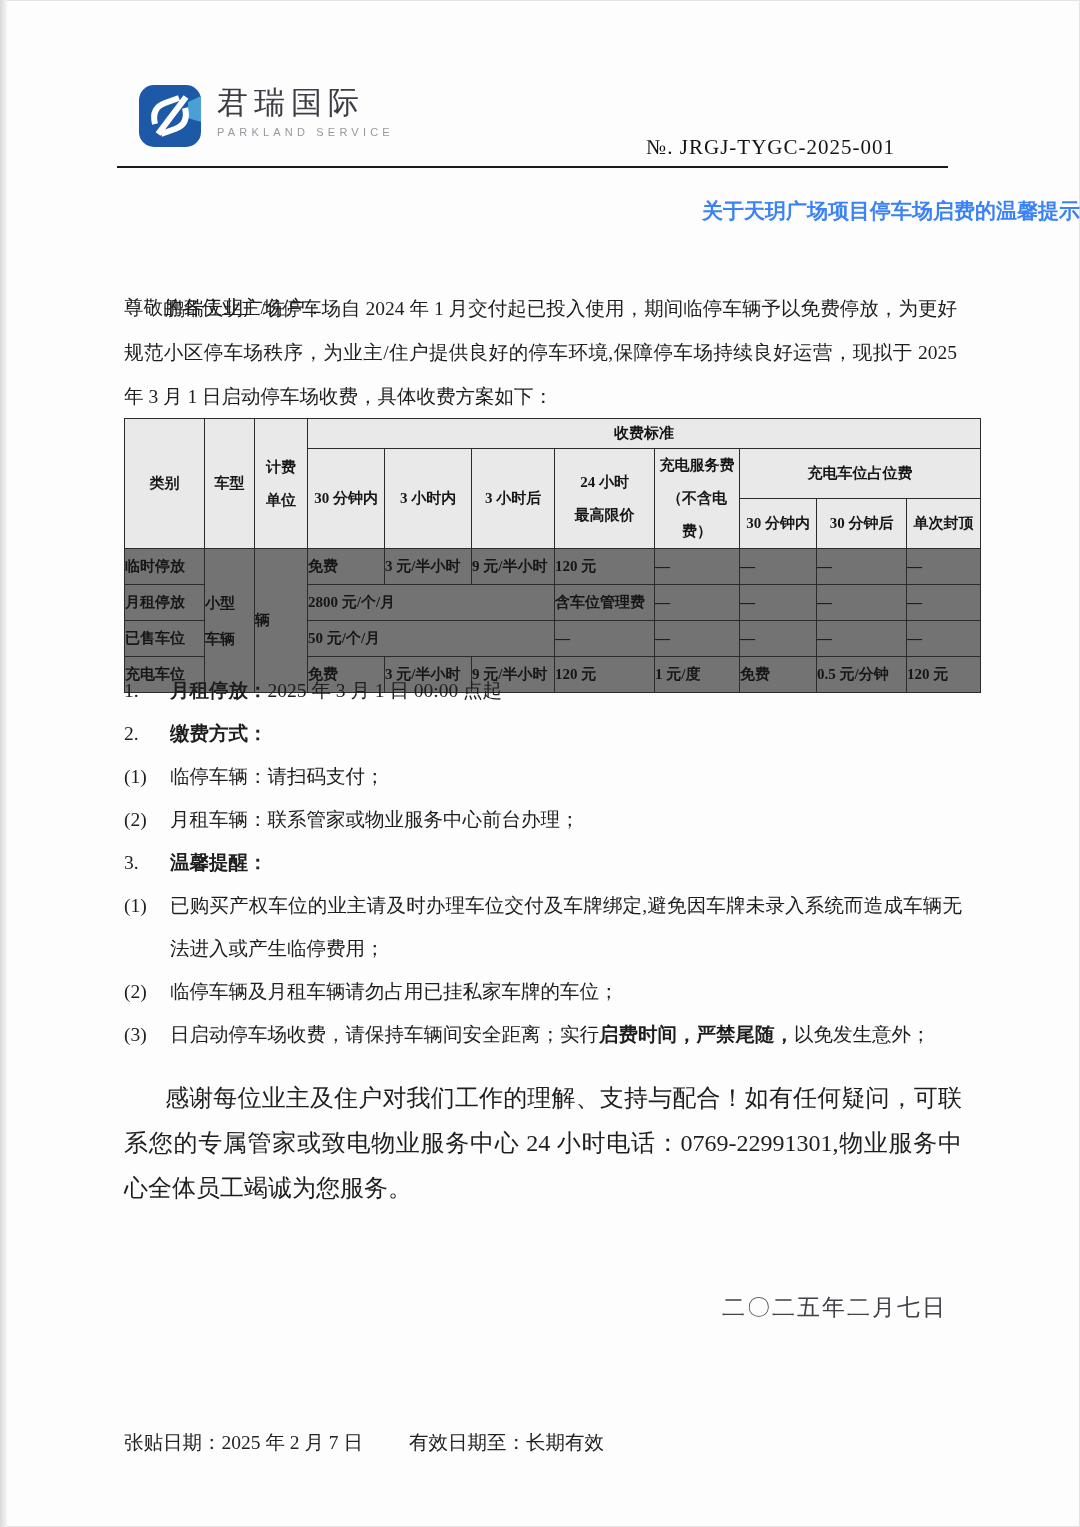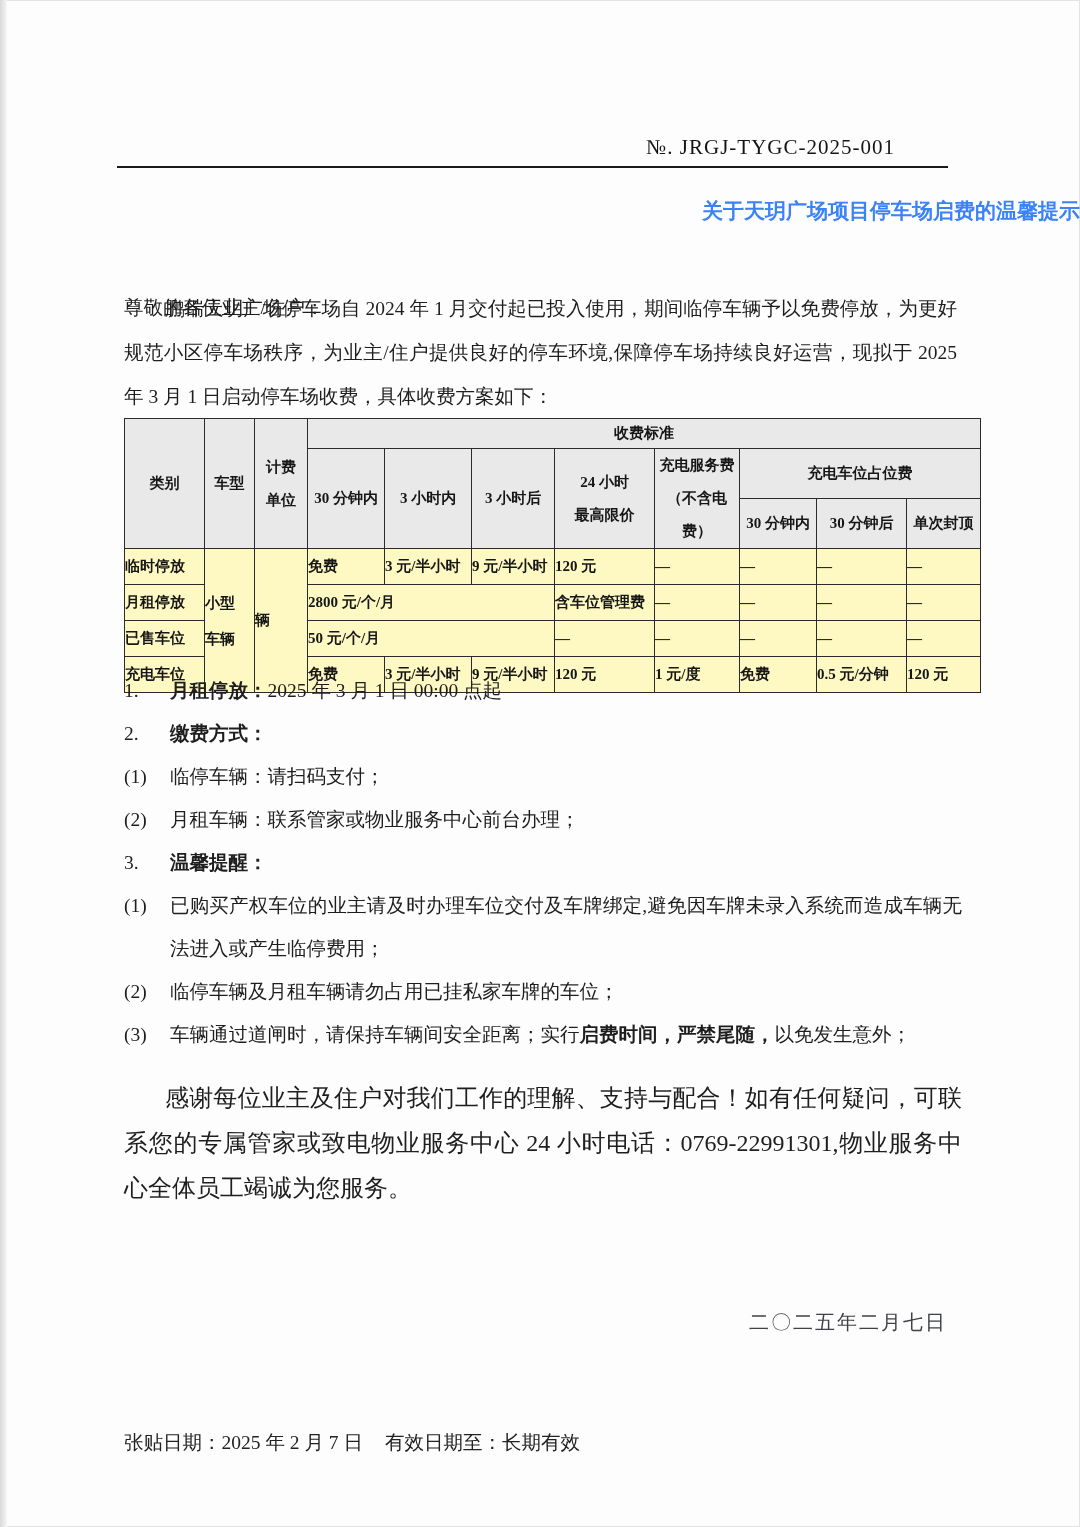--- a/index.html
+++ b/index.html
@@ -45,54 +45,71 @@
   .fee-table {
     position:absolute; left:124px; top:418px; width:856px;
     border-collapse:collapse; table-layout:fixed;
     font-size:15px; color:#161616;
   }
   .fee-table th, .fee-table td {
     border:1.5px solid #2b2b2b; vertical-align:middle;
     padding:0; overflow:hidden;
   }
   .fee-table th { background:#e9e9e9; font-weight:bold; }
-  .fee-table td { font-weight:bold; background:#fef9c3; }
+  .fee-table td { font-weight:bold; background:#737373; }
   .two-line span { display:block; line-height:33px; }
   .veh-cell span { display:block; line-height:36px; }
 
   
   .notices { position:absolute; left:124px; top:669px; width:838px; font-size:19.5px; }
   .nline { display:flex; line-height:43px; }
   .nmark { width:46px; flex:none; }
   .ntext { flex:1; text-align:justify; }
   .nbold { font-weight:bold; }
 
   .closing {
     position:absolute; left:124px; top:1076px; width:838px;
     font-size:24px; line-height:45px; text-align:justify; text-indent:41px;
   }
 
   .signature {
     position:absolute; right:133px; top:1292px;
     text-align:center; color:#3f4147;
   }
   .sig-org { font-size:21px; letter-spacing:2px; line-height:30px; }
-  .sig-date { font-size:20px; letter-spacing:2px; margin-top:17px; }
+  .sig-date { font-size:23px; letter-spacing:2px; }
 
   .footer {
     position:absolute; left:124px; top:1429px;
-    font-size:19.5px; display:flex; gap:22px; color:#222;
+    font-size:19.5px; display:flex; gap:46px; color:#222;
   }
 </style>
 </head>
 <body>
 
 <div class="page">
   <div class="scan-edge"></div>
 
+  <div class="logo">
+    <span class="logo-icon">
+      <svg viewBox="0 0 64 64" width="64" height="64">
+        <rect x="1" y="1" width="62" height="62" rx="15" fill="#1d59a6"></rect>
+        <path d="M50 18 L63 12 V38 L50 34 Z" fill="#4aa0d4"></path>
+        <g stroke="#ffffff" stroke-width="6" fill="none" stroke-linecap="butt">
+          <path d="M20 50 L48 13"></path>
+          <path d="M17 40 Q13 24 27 19 L41 14"></path>
+          <path d="M47 24 Q51 40 37 45 L23 50"></path>
+        </g>
+      </svg>
+    </span>
+    <span class="logo-text">
+      <span class="logo-cn">君瑞国际</span>
+      <span class="logo-en" style="display:block">PARKLAND SERVICE</span>
+    </span>
+  </div>
 
   <div class="doc-number">№. JRGJ-TYGC-2025-001</div>
   <div class="rule"></div>
 
   <div class="title">关于天玥广场项目停车场启费的温馨提示</div>
 
   <div class="salutation">尊敬的各位业主/住户：</div>
   <div class="intro">鹏瑞天玥广场停车场自 2024 年 1 月交付起已投入使用，期间临停车辆予以免费停放，为更好规范小区停车场秩序，为业主/住户提供良好的停车环境,保障停车场持续良好运营，现拟于 2025 年 3 月 1 日启动停车场收费，具体收费方案如下：</div>
 
   <table class="fee-table">
@@ -210,21 +227,21 @@
     <div class="nline">
       <span class="nmark">(1)</span>
       <span class="ntext">已购买产权车位的业主请及时办理车位交付及车牌绑定,避免因车牌未录入系统而造成车辆无法进入或产生临停费用；</span>
     </div>
     <div class="nline">
       <span class="nmark">(2)</span>
       <span class="ntext">临停车辆及月租车辆请勿占用已挂私家车牌的车位；</span>
     </div>
     <div class="nline">
       <span class="nmark">(3)</span>
-      <span class="ntext"><span>车辆通过道闸时，请保持车辆间安全距离；实行</span><span class="nbold">启费时间，严禁尾随，</span><span>以免发生意外；</span></span>
+      <span class="ntext"><span>日启动停车场收费，请保持车辆间安全距离；实行</span><span class="nbold">启费时间，严禁尾随，</span><span>以免发生意外；</span></span>
     </div>
   </div>
 
   <div class="closing">感谢每位业主及住户对我们工作的理解、支持与配合！如有任何疑问，可联系您的专属管家或致电物业服务中心 24 小时电话：0769-22991301,物业服务中心全体员工竭诚为您服务。</div>
 
   <div class="signature">
     <div class="sig-date">二〇二五年二月七日</div>
   </div>
 
   <div class="footer">

